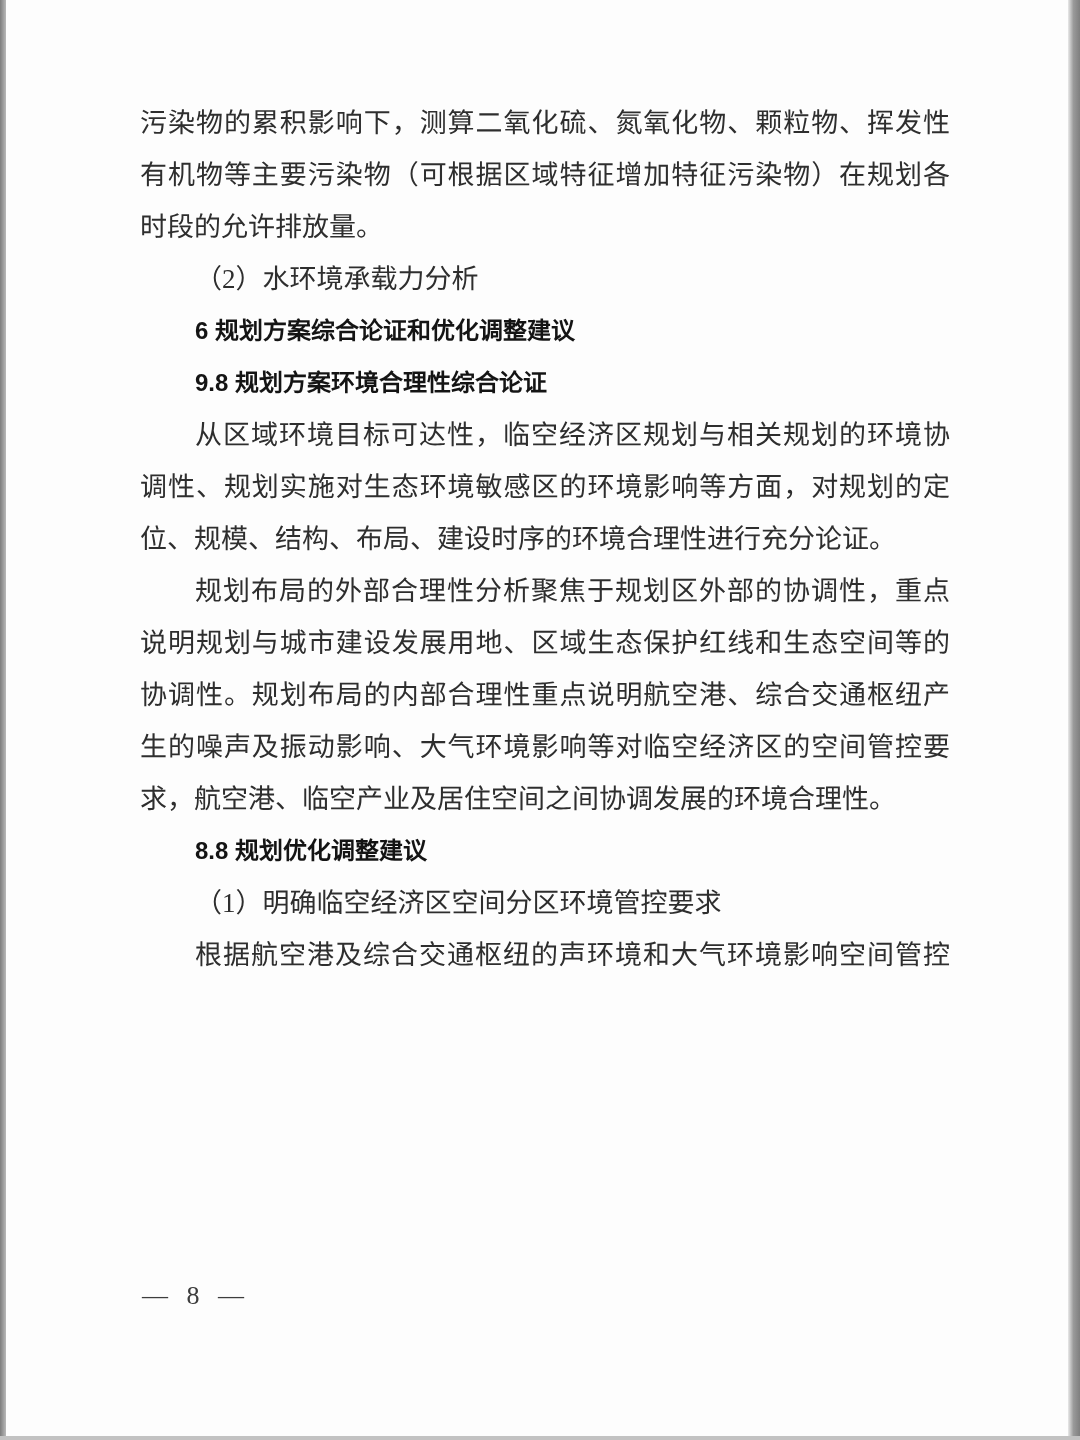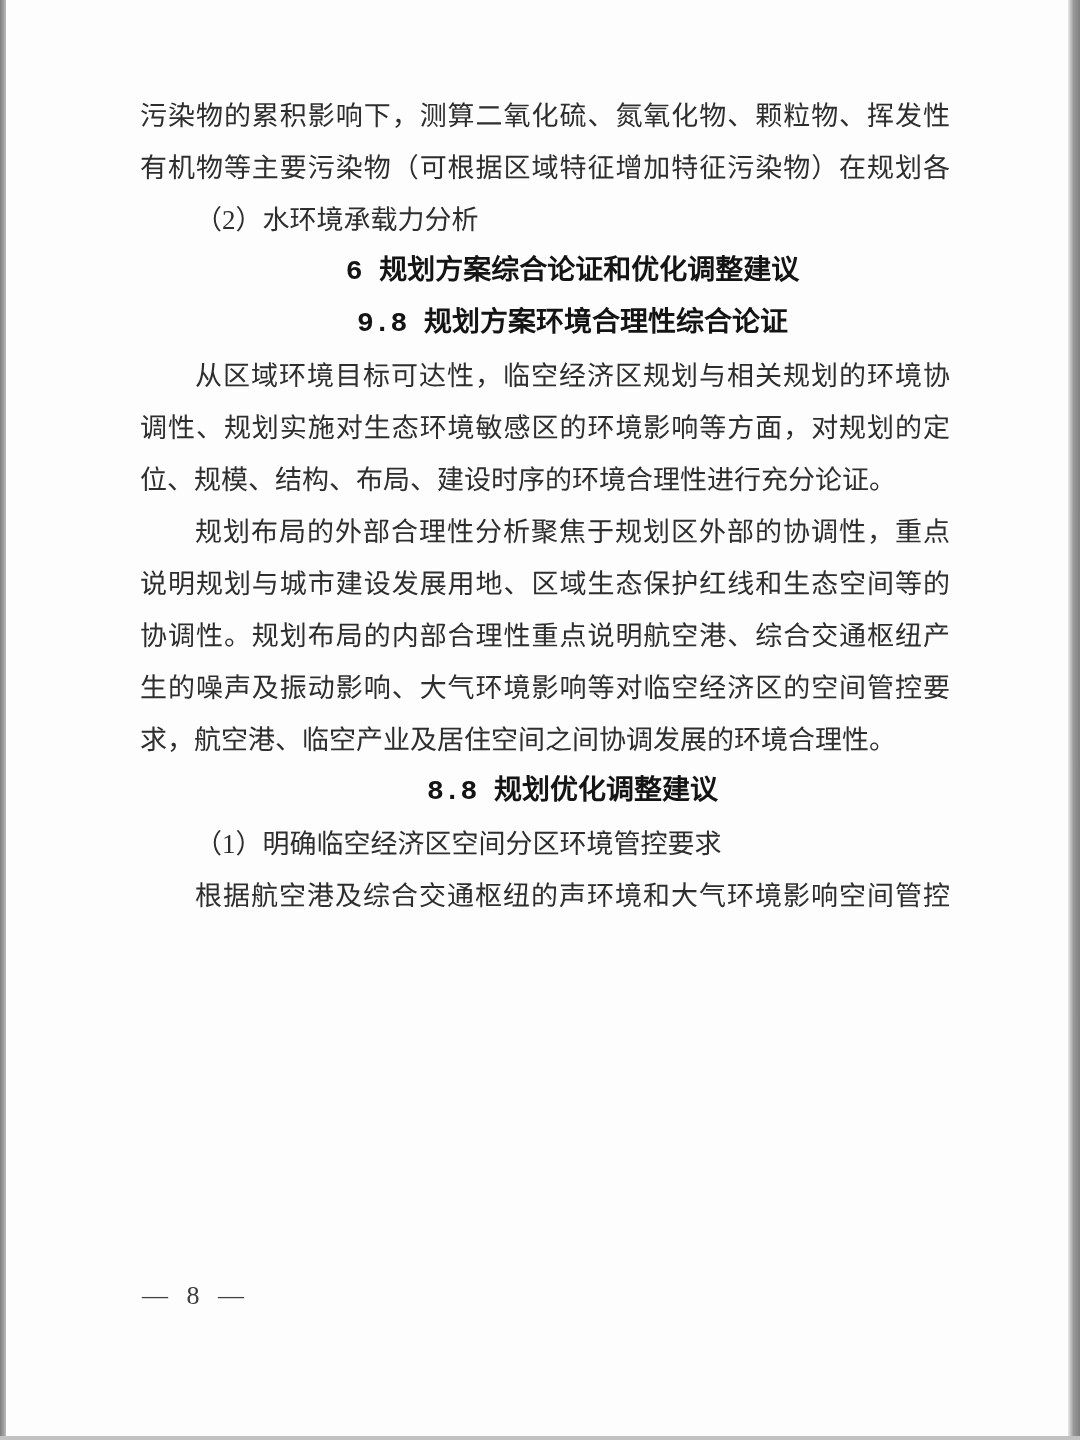--- a/index.html
+++ b/index.html
@@ -18,44 +18,43 @@
   .edge-right {
     right: 0; top: 0; width: 12px; height: 1440px;
     background: linear-gradient(to right, #e9e9e9, #9a9a9a 45%, #7f7f7f);
   }
   .edge-bottom {
     left: 0; bottom: 0; width: 1080px; height: 4px;
     background: #c2c2c2;
   }
   .content {
     position: absolute;
-    left: 140px; top: 90px;
+    left: 140px; top: 97px;
     width: 810px;
   }
   .block { }
   .line {
     height: 52px;
     line-height: 52px;
     font-size: 27px;
     color: #2e2e2e;
     overflow: hidden;
     font-family: "Liberation Serif", "DejaVu Serif", serif;
   }
   .line.fill {
     text-align: justify;
     text-align-last: justify;
     text-justify: inter-character;
   }
   .line.indent { text-indent: 55px; }
   .block.heading .line {
-    font-family: Liberation Mono, monospace;
+    font-family: Liberation Sans, sans-serif;
     font-weight: 700;
-    font-size: 28px;
+    font-size: 24px;
     color: #141414;
-    text-align: center;
   }
   .footer {
     position: absolute;
     left: 142px; top: 1276px;
     height: 40px; line-height: 40px;
     font-size: 26px;
     color: #3d3d3d;
     word-spacing: 12px;
     font-family: "Liberation Serif", "DejaVu Serif", serif;
   }
@@ -64,20 +63,21 @@
 <body>
 
 <div class="scan-edge edge-left"></div>
 <div class="scan-edge edge-right"></div>
 <div class="scan-edge edge-bottom"></div>
 
 <div class="content">
     <div class="block body">
       <div class="line fill">污染物的累积影响下，测算二氧化硫、氮氧化物、颗粒物、挥发性</div>
       <div class="line fill">有机物等主要污染物（可根据区域特征增加特征污染物）在规划各</div>
+      <div class="line">时段的允许排放量。</div>
     </div>
     <div class="block body">
       <div class="line indent">（2）水环境承载力分析</div>
     </div>
     <div class="block heading">
       <div class="line indent">6 规划方案综合论证和优化调整建议</div>
     </div>
     <div class="block heading">
       <div class="line indent">9.8 规划方案环境合理性综合论证</div>
     </div>

